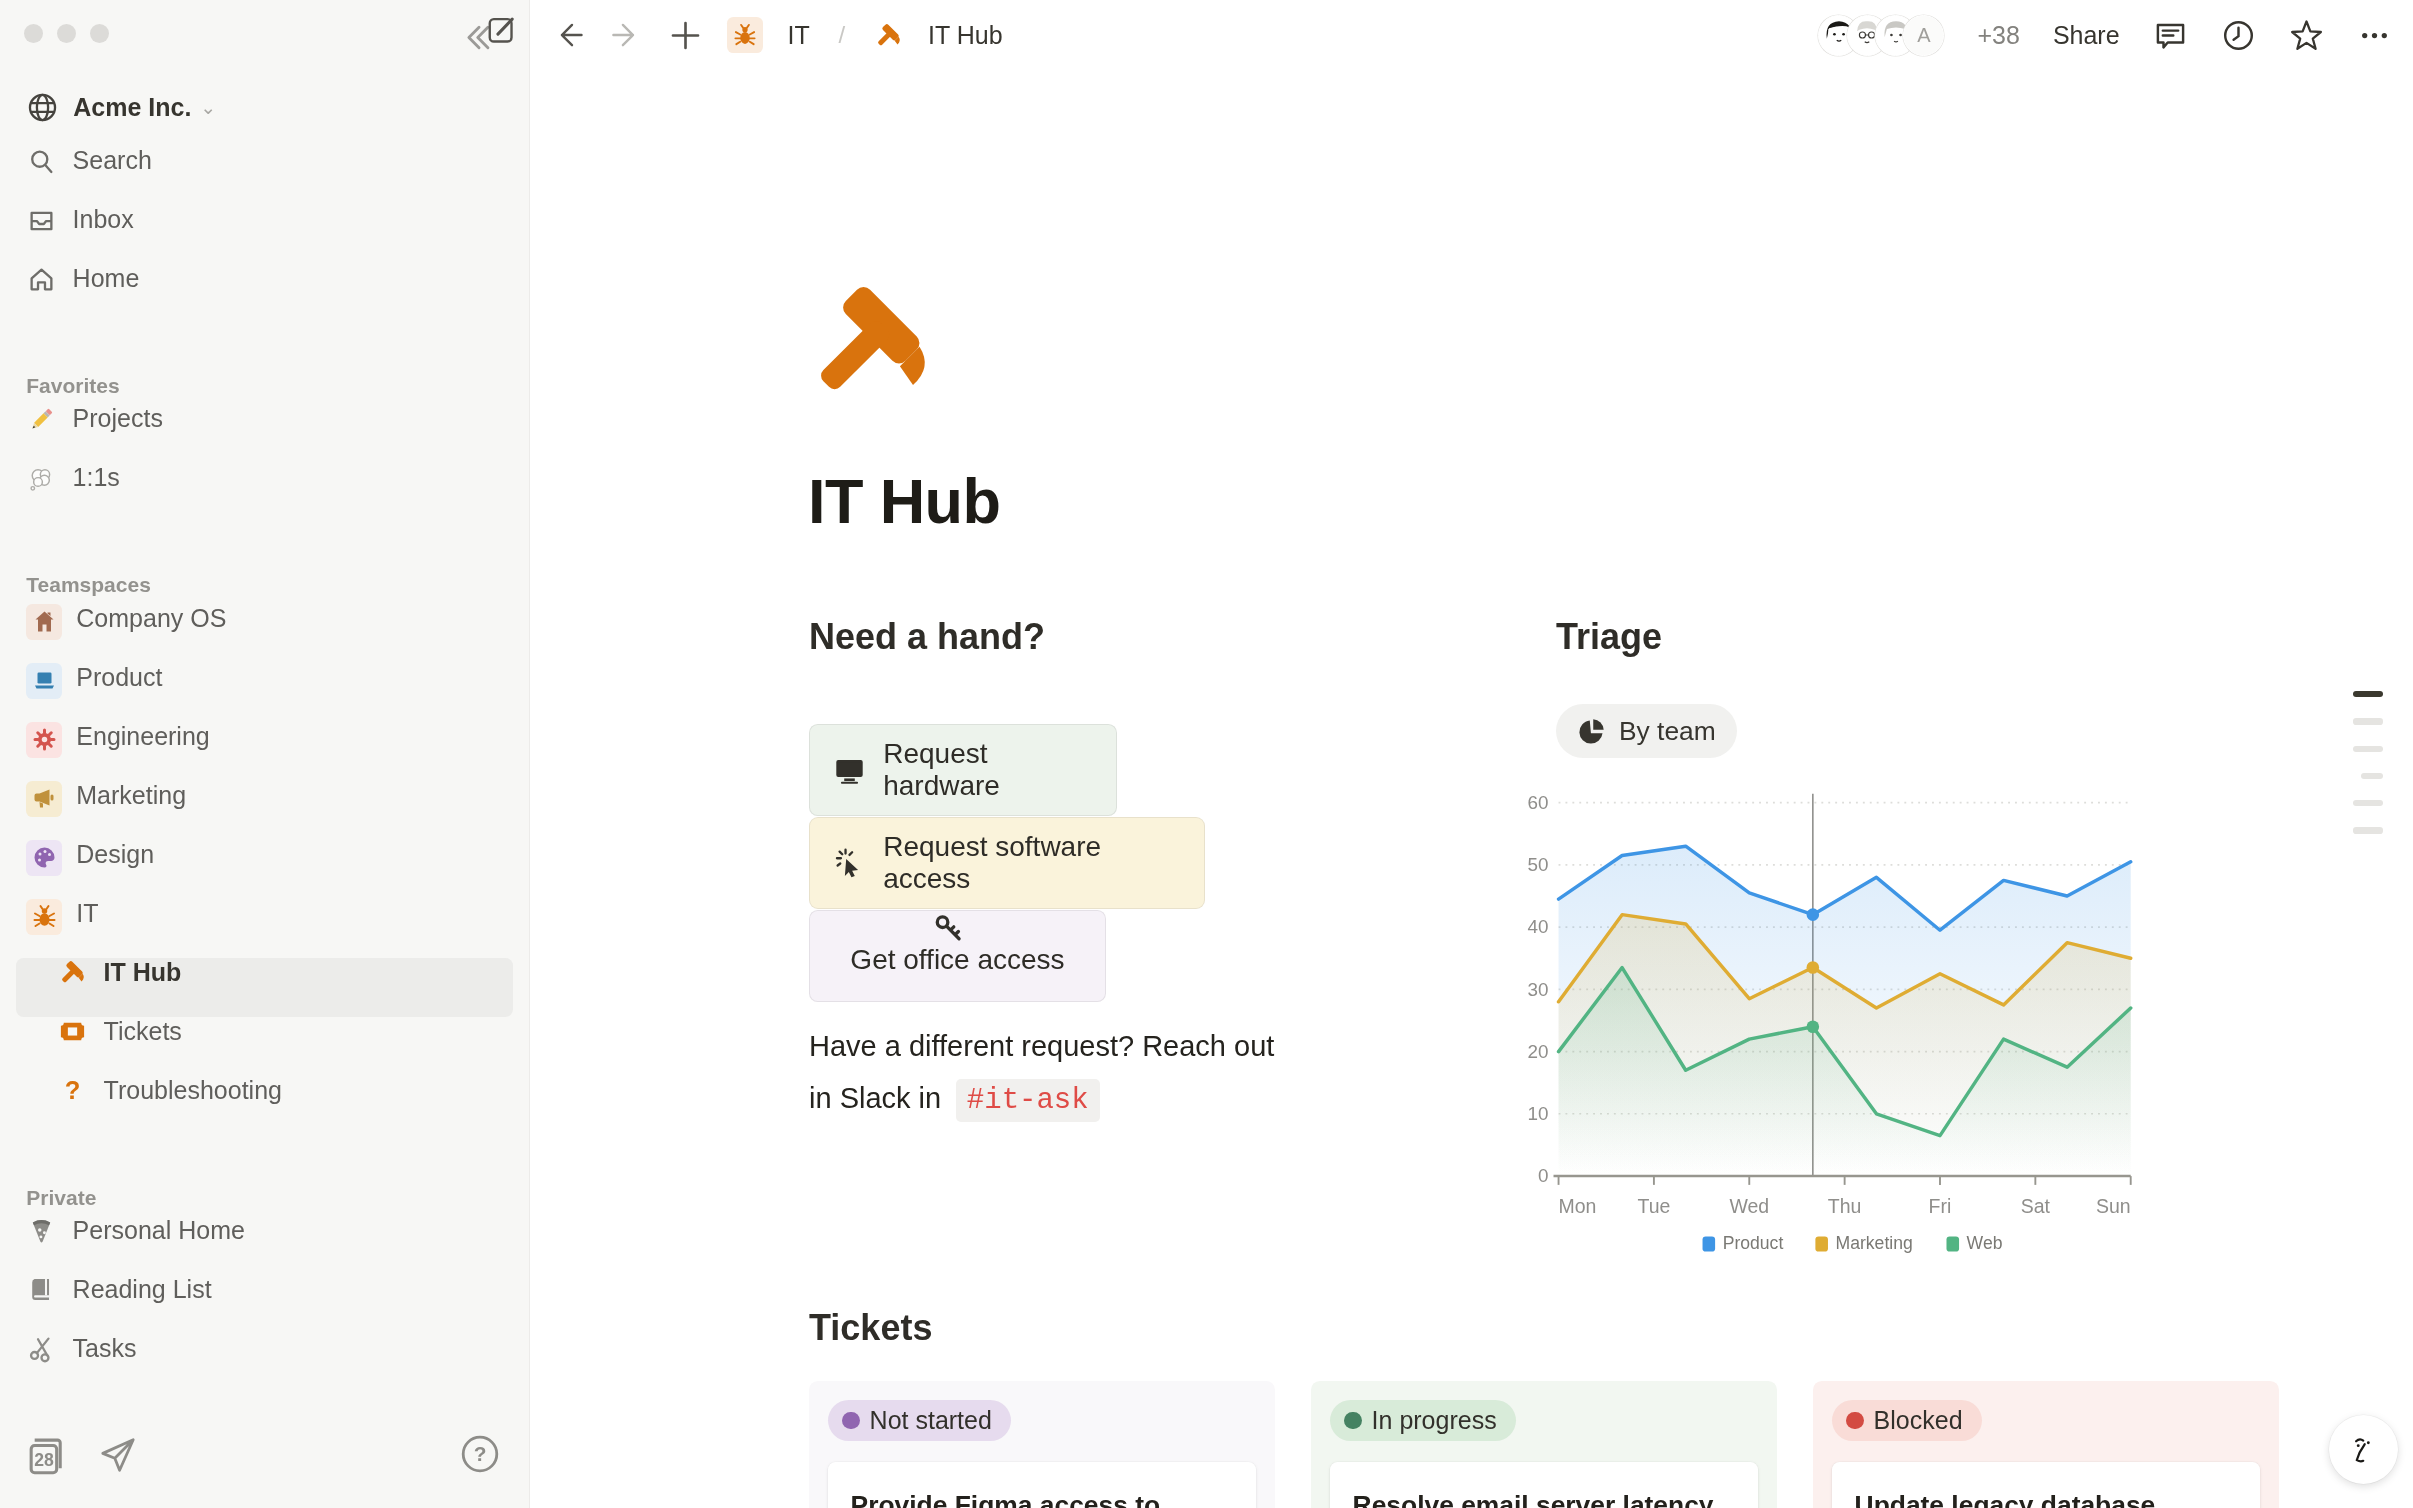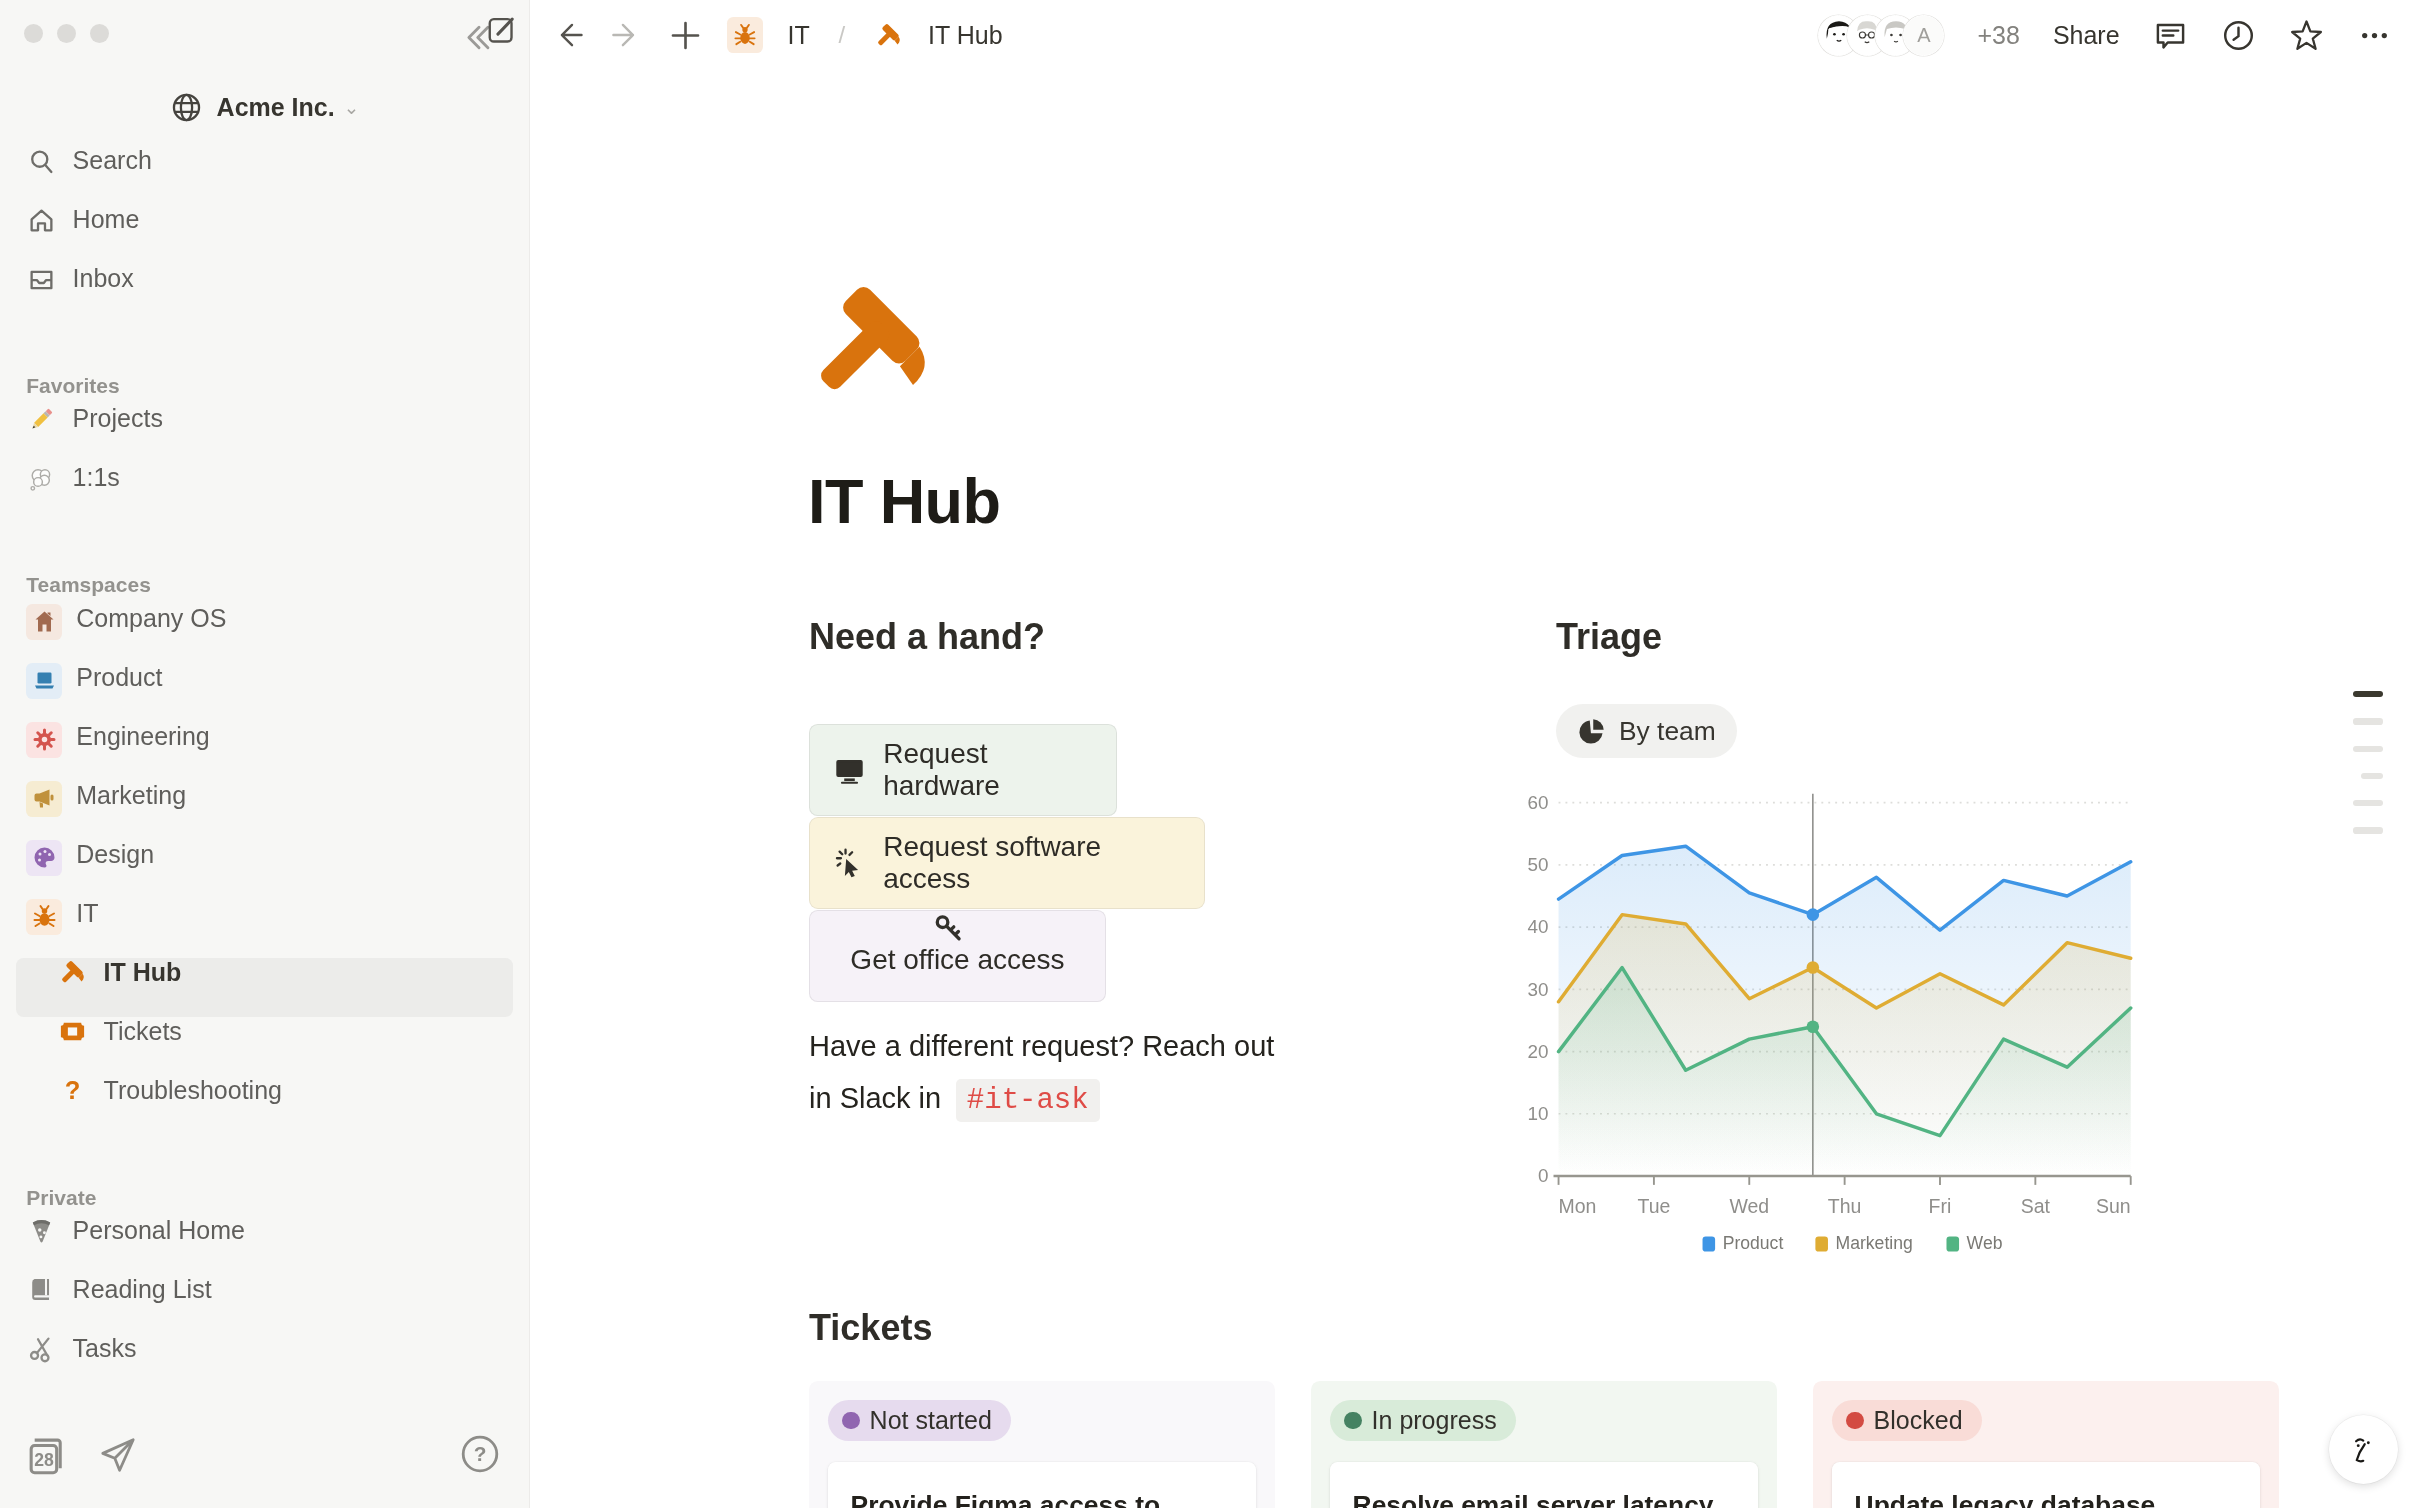--- a/index.html
+++ b/index.html
@@ -8,21 +8,21 @@
   .stage { position:relative; width:2413px; height:1508px; overflow:hidden; background:#fff; }
 
   
   .sidebar { position:absolute; left:0; top:0; width:530px; height:1508px;
              background:#F7F7F5; border-right:1.3px solid #ECEBE9; }
   .traffic { position:absolute; left:24px; top:24px; display:flex; gap:14px; }
   .traffic span { width:19px; height:19px; border-radius:50%; background:#DCDBD8; }
   .collapse { position:absolute; right:36px; top:21.4px; color:#9B9A97; }
 
   .ws-row { position:absolute; left:16.3px; right:16.3px; top:80px; height:54px;
-            display:flex; align-items:center; padding:0 10px; border-radius:7.5px;justify-content:center; }
+            display:flex; align-items:center; padding:0 10px; border-radius:7.5px; }
   .ws-name { font-size:25px; font-weight:700; color:#37352F; margin-left:14px; }
   .ws-chev { color:#A8A7A3; font-size:19px; margin-left:8.8px; }
   .ws-edit { position:absolute; right:10px; top:12.6px; }
 
   .side-list { position:absolute; left:16.3px; right:16.3px; top:146px; }
   .srow { display:flex; align-items:flex-start; height:59px; padding:0 10px; border-radius:7.5px;
           font-size:25px; color:#5F5E5B; font-weight:500; }
   .srow .sic { width:30px; height:30px; margin-right:16.3px; flex:0 0 30px; display:flex; align-items:center; justify-content:center; }
   .slabel-sec { font-size:21px; color:#93928E; font-weight:600; padding:0 10px; margin-top:40px; margin-bottom:6.3px; height:35px; display:flex; align-items:flex-end; }
   .srow.child { padding-left:41px; }
@@ -152,35 +152,35 @@
                 <path d="M63 62 L84 86" stroke-linecap="round"></path>
               </g>
             </svg>
         </span>
         <span>Search</span>
       </div>
       <div class="srow">
         <span class="sic">
           <svg width="29" height="29" viewBox="0 0 100 100">
               <g fill="none" stroke="#6E6D69" stroke-width="8" stroke-linejoin="round">
+                <path d="M16 24 h68 v56 h-68 z M16 52 h18 l8 10 h16 l8 -10 h18"></path>
+              </g>
+            </svg>
+        </span>
+        <span>Inbox</span>
+      </div>
+      <div class="srow">
+        <span class="sic">
+          <svg width="29" height="29" viewBox="0 0 100 100">
+              <g fill="none" stroke="#6E6D69" stroke-width="8" stroke-linejoin="round">
                 <path d="M16 46 L50 16 L84 46 V84 H62 V60 H38 V84 H16 Z"></path>
               </g>
             </svg>
         </span>
         <span>Home</span>
-      </div>
-      <div class="srow">
-        <span class="sic">
-          <svg width="29" height="29" viewBox="0 0 100 100">
-              <g fill="none" stroke="#6E6D69" stroke-width="8" stroke-linejoin="round">
-                <path d="M16 24 h68 v56 h-68 z M16 52 h18 l8 10 h16 l8 -10 h18"></path>
-              </g>
-            </svg>
-        </span>
-        <span>Inbox</span>
       </div>
 
       <div class="slabel-sec">Favorites</div>
       <div class="srow">
         <span class="sic">
           <svg width="29" height="29" viewBox="0 0 100 100">
               <g transform="rotate(45 50 50)">
                 <rect x="40" y="6" width="20" height="14" rx="4" fill="#E8918C"></rect>
                 <rect x="40" y="20" width="20" height="10" fill="#B9B6B2"></rect>
                 <rect x="40" y="30" width="20" height="46" fill="#F0C040"></rect>

